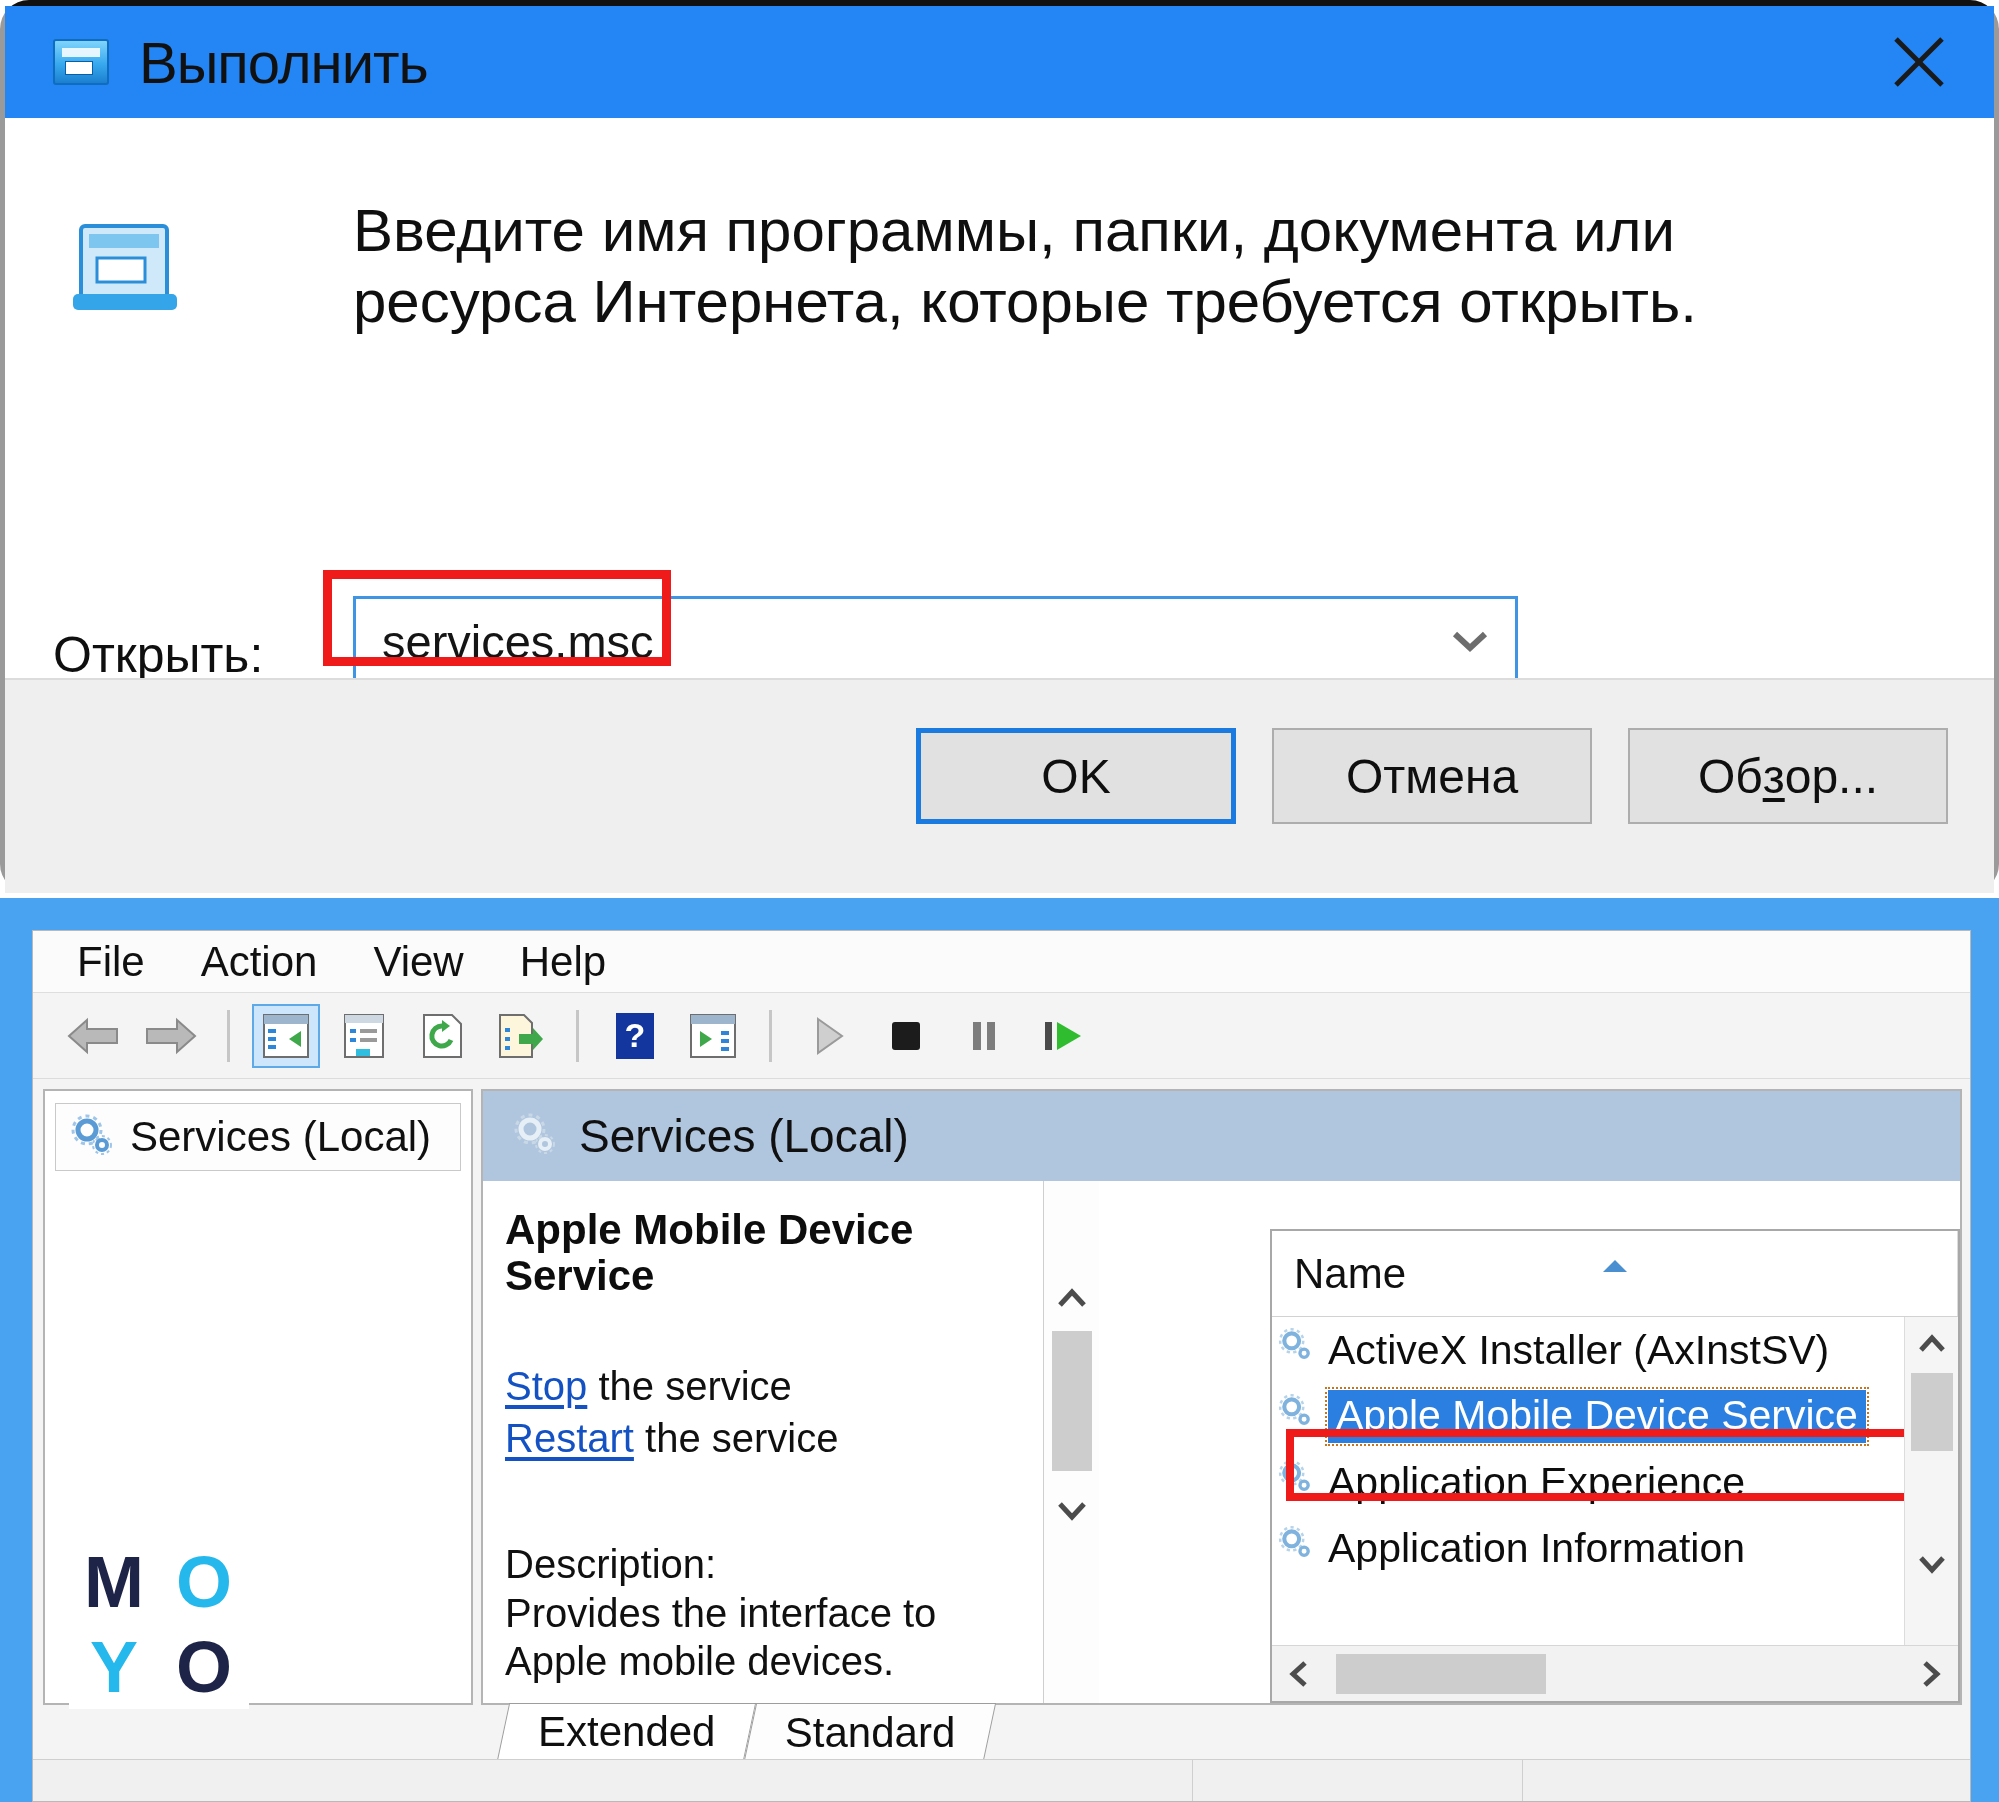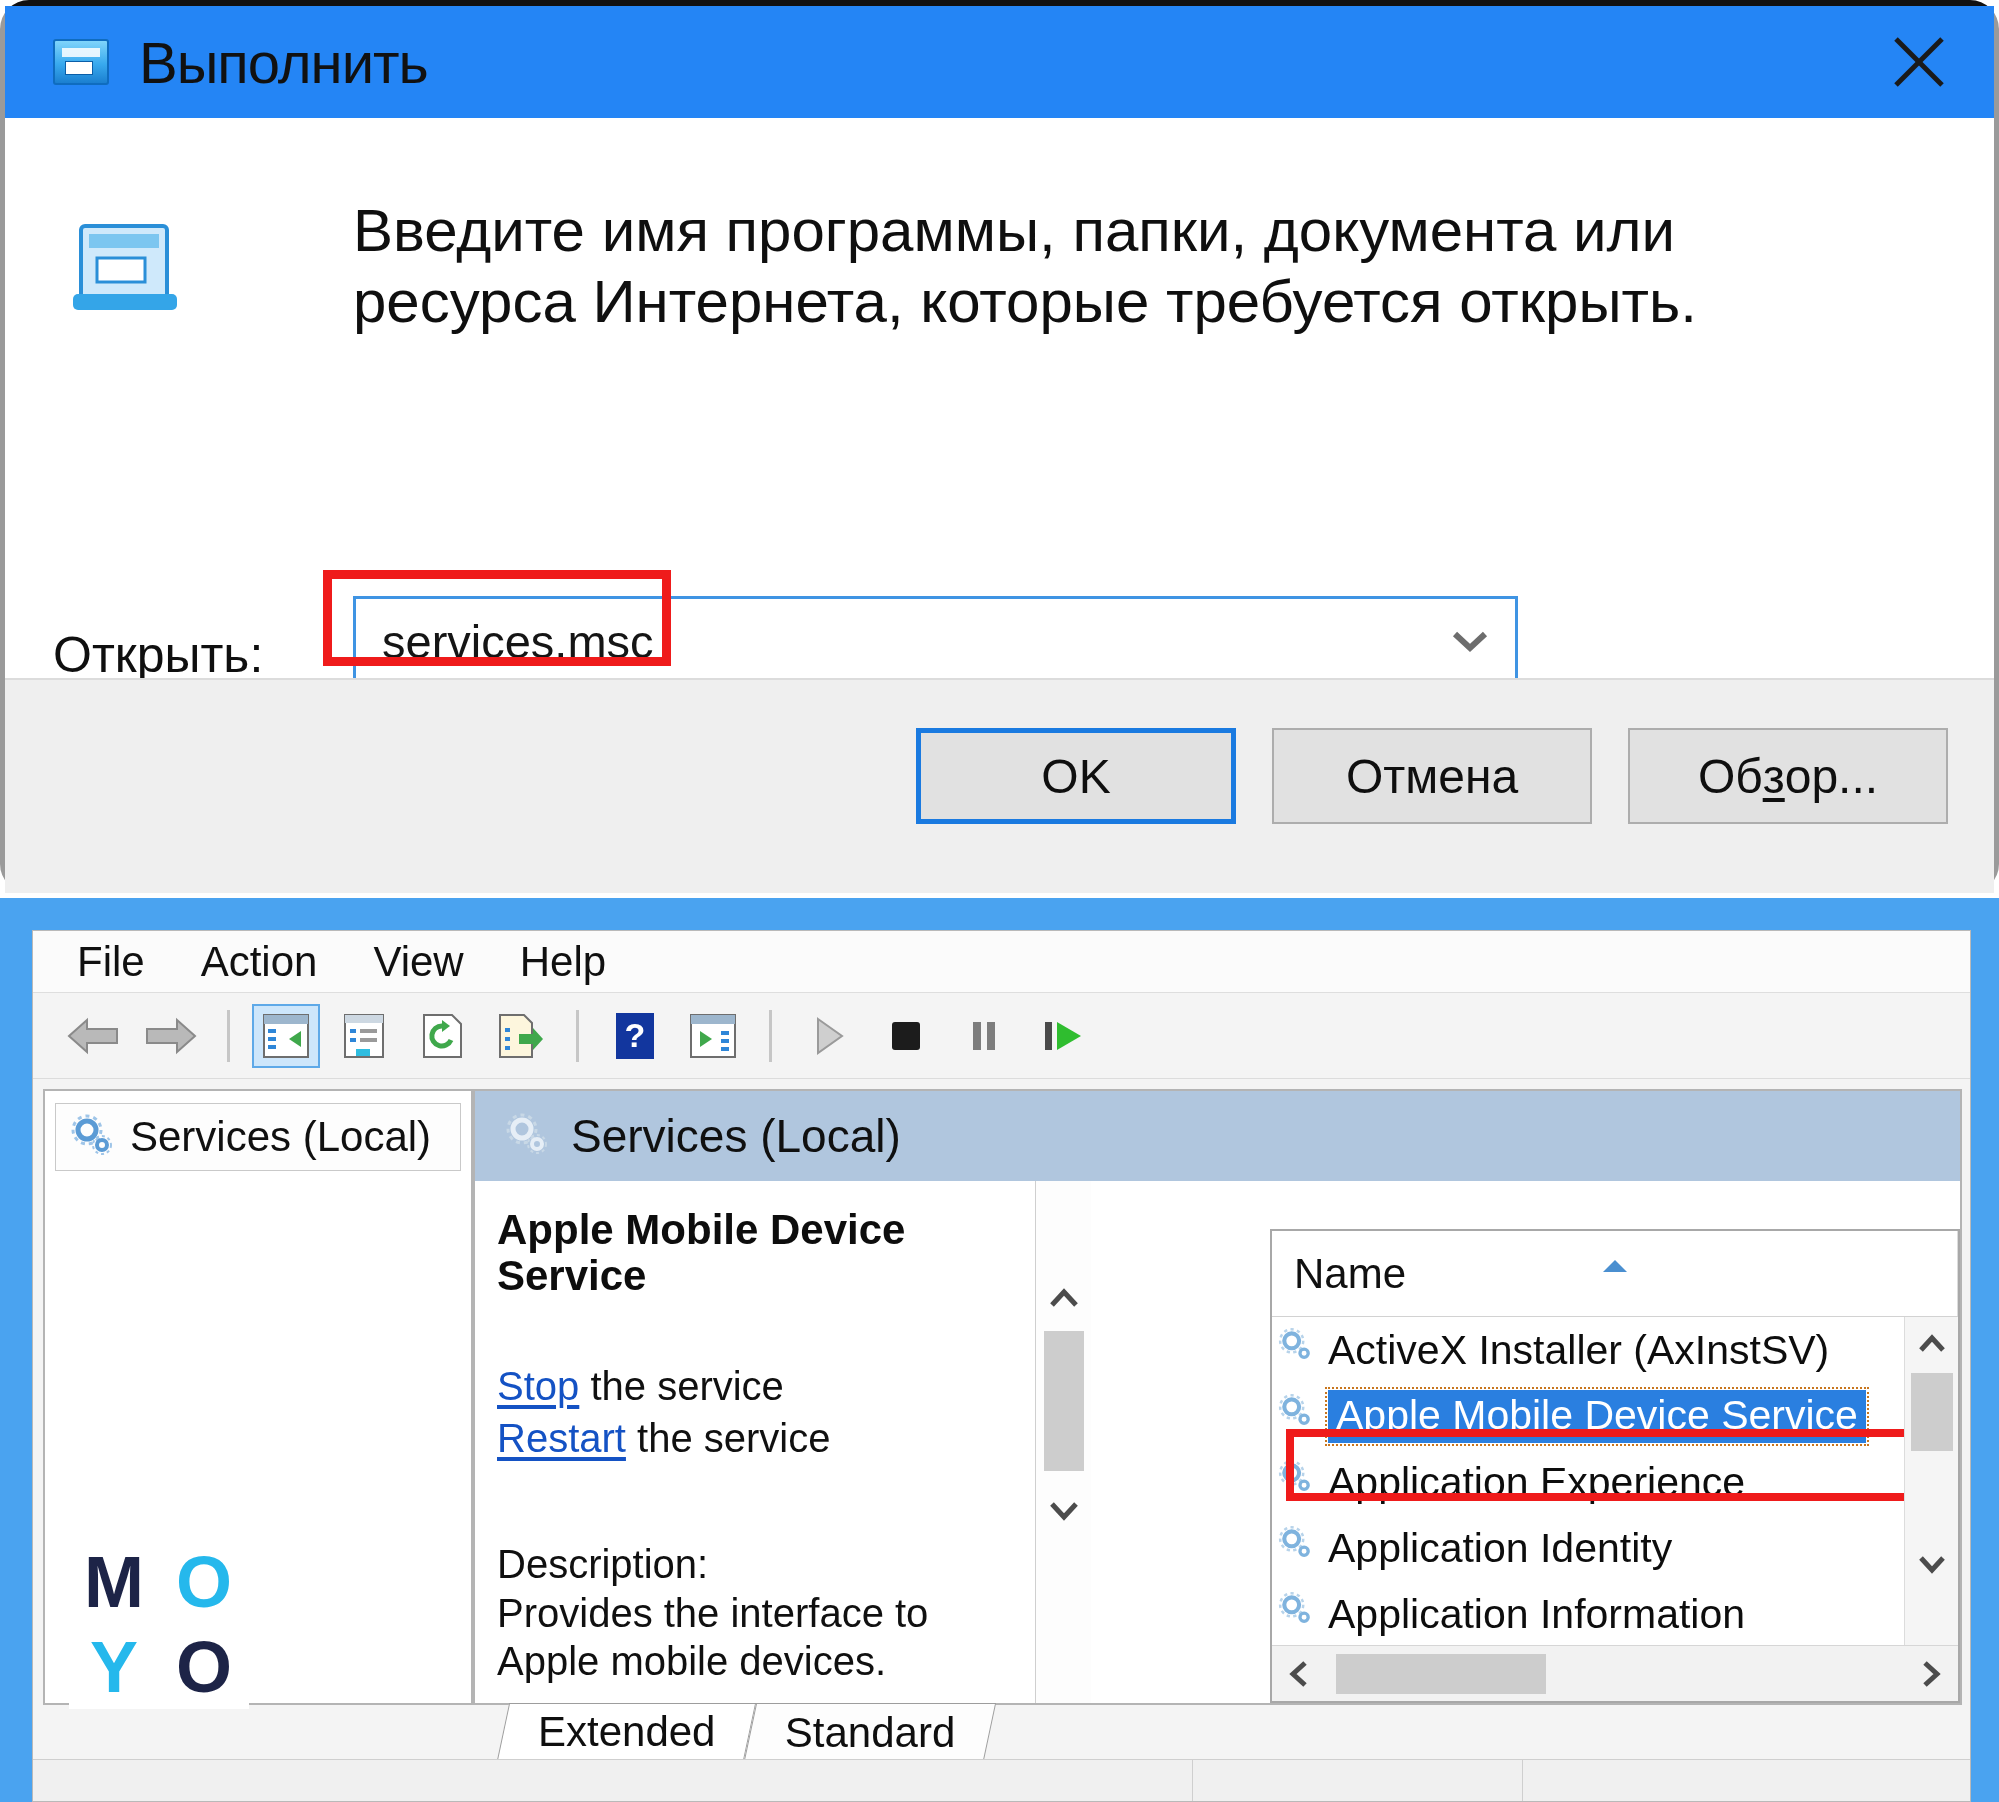--- a/index.html
+++ b/index.html
@@ -208,20 +208,21 @@
     width: 3px; height: 52px;
     background: #c6c6c6;
     margin: 0 12px;
   }
 
   .svc-panes {
     position: absolute;
     left: 0; top: 148px; right: 0; bottom: 96px;
     display: flex;
     padding: 10px 8px 0 10px;
+    gap: 8px;
   }
   .svc-tree {
     width: 430px;
     background: #ffffff;
     border: 2px solid #b4b4b4;
     padding: 12px 10px;
   }
   .tree-item {
     display: flex;
     align-items: center;
@@ -747,30 +748,20 @@
                   <span class="row-label">Application Experience</span>
                 </div>
                 <div class="list-row">
                   <span>
                     <svg width="38" height="38" viewBox="0 0 46 46">
                       <circle cx="19" cy="18" r="9" fill="none" stroke="#7fb3de" stroke-width="5"></circle>
                       <circle cx="19" cy="18" r="14" fill="none" stroke="#b7d3ea" stroke-width="3" stroke-dasharray="4 4"></circle>
                       <circle cx="34" cy="33" r="5" fill="none" stroke="#7fb3de" stroke-width="4"></circle>
                     </svg>
                   </span>
-                  <span class="row-label">Application Identity</span>
-                </div>
-                <div class="list-row">
-                  <span>
-                    <svg width="38" height="38" viewBox="0 0 46 46">
-                      <circle cx="19" cy="18" r="9" fill="none" stroke="#7fb3de" stroke-width="5"></circle>
-                      <circle cx="19" cy="18" r="14" fill="none" stroke="#b7d3ea" stroke-width="3" stroke-dasharray="4 4"></circle>
-                      <circle cx="34" cy="33" r="5" fill="none" stroke="#7fb3de" stroke-width="4"></circle>
-                    </svg>
-                  </span>
                   <span class="row-label">Application Information</span>
                 </div>
 
                 <div class="redbox-row"></div>
 
                 <div class="list-vscroll">
                   <div class="lvs-arrow up">
                     <svg width="30" height="22" viewBox="0 0 30 22">
                         <polyline points="4,17 15,5 26,17" fill="none" stroke="#4c4c4c" stroke-width="5"></polyline>
                       </svg>

